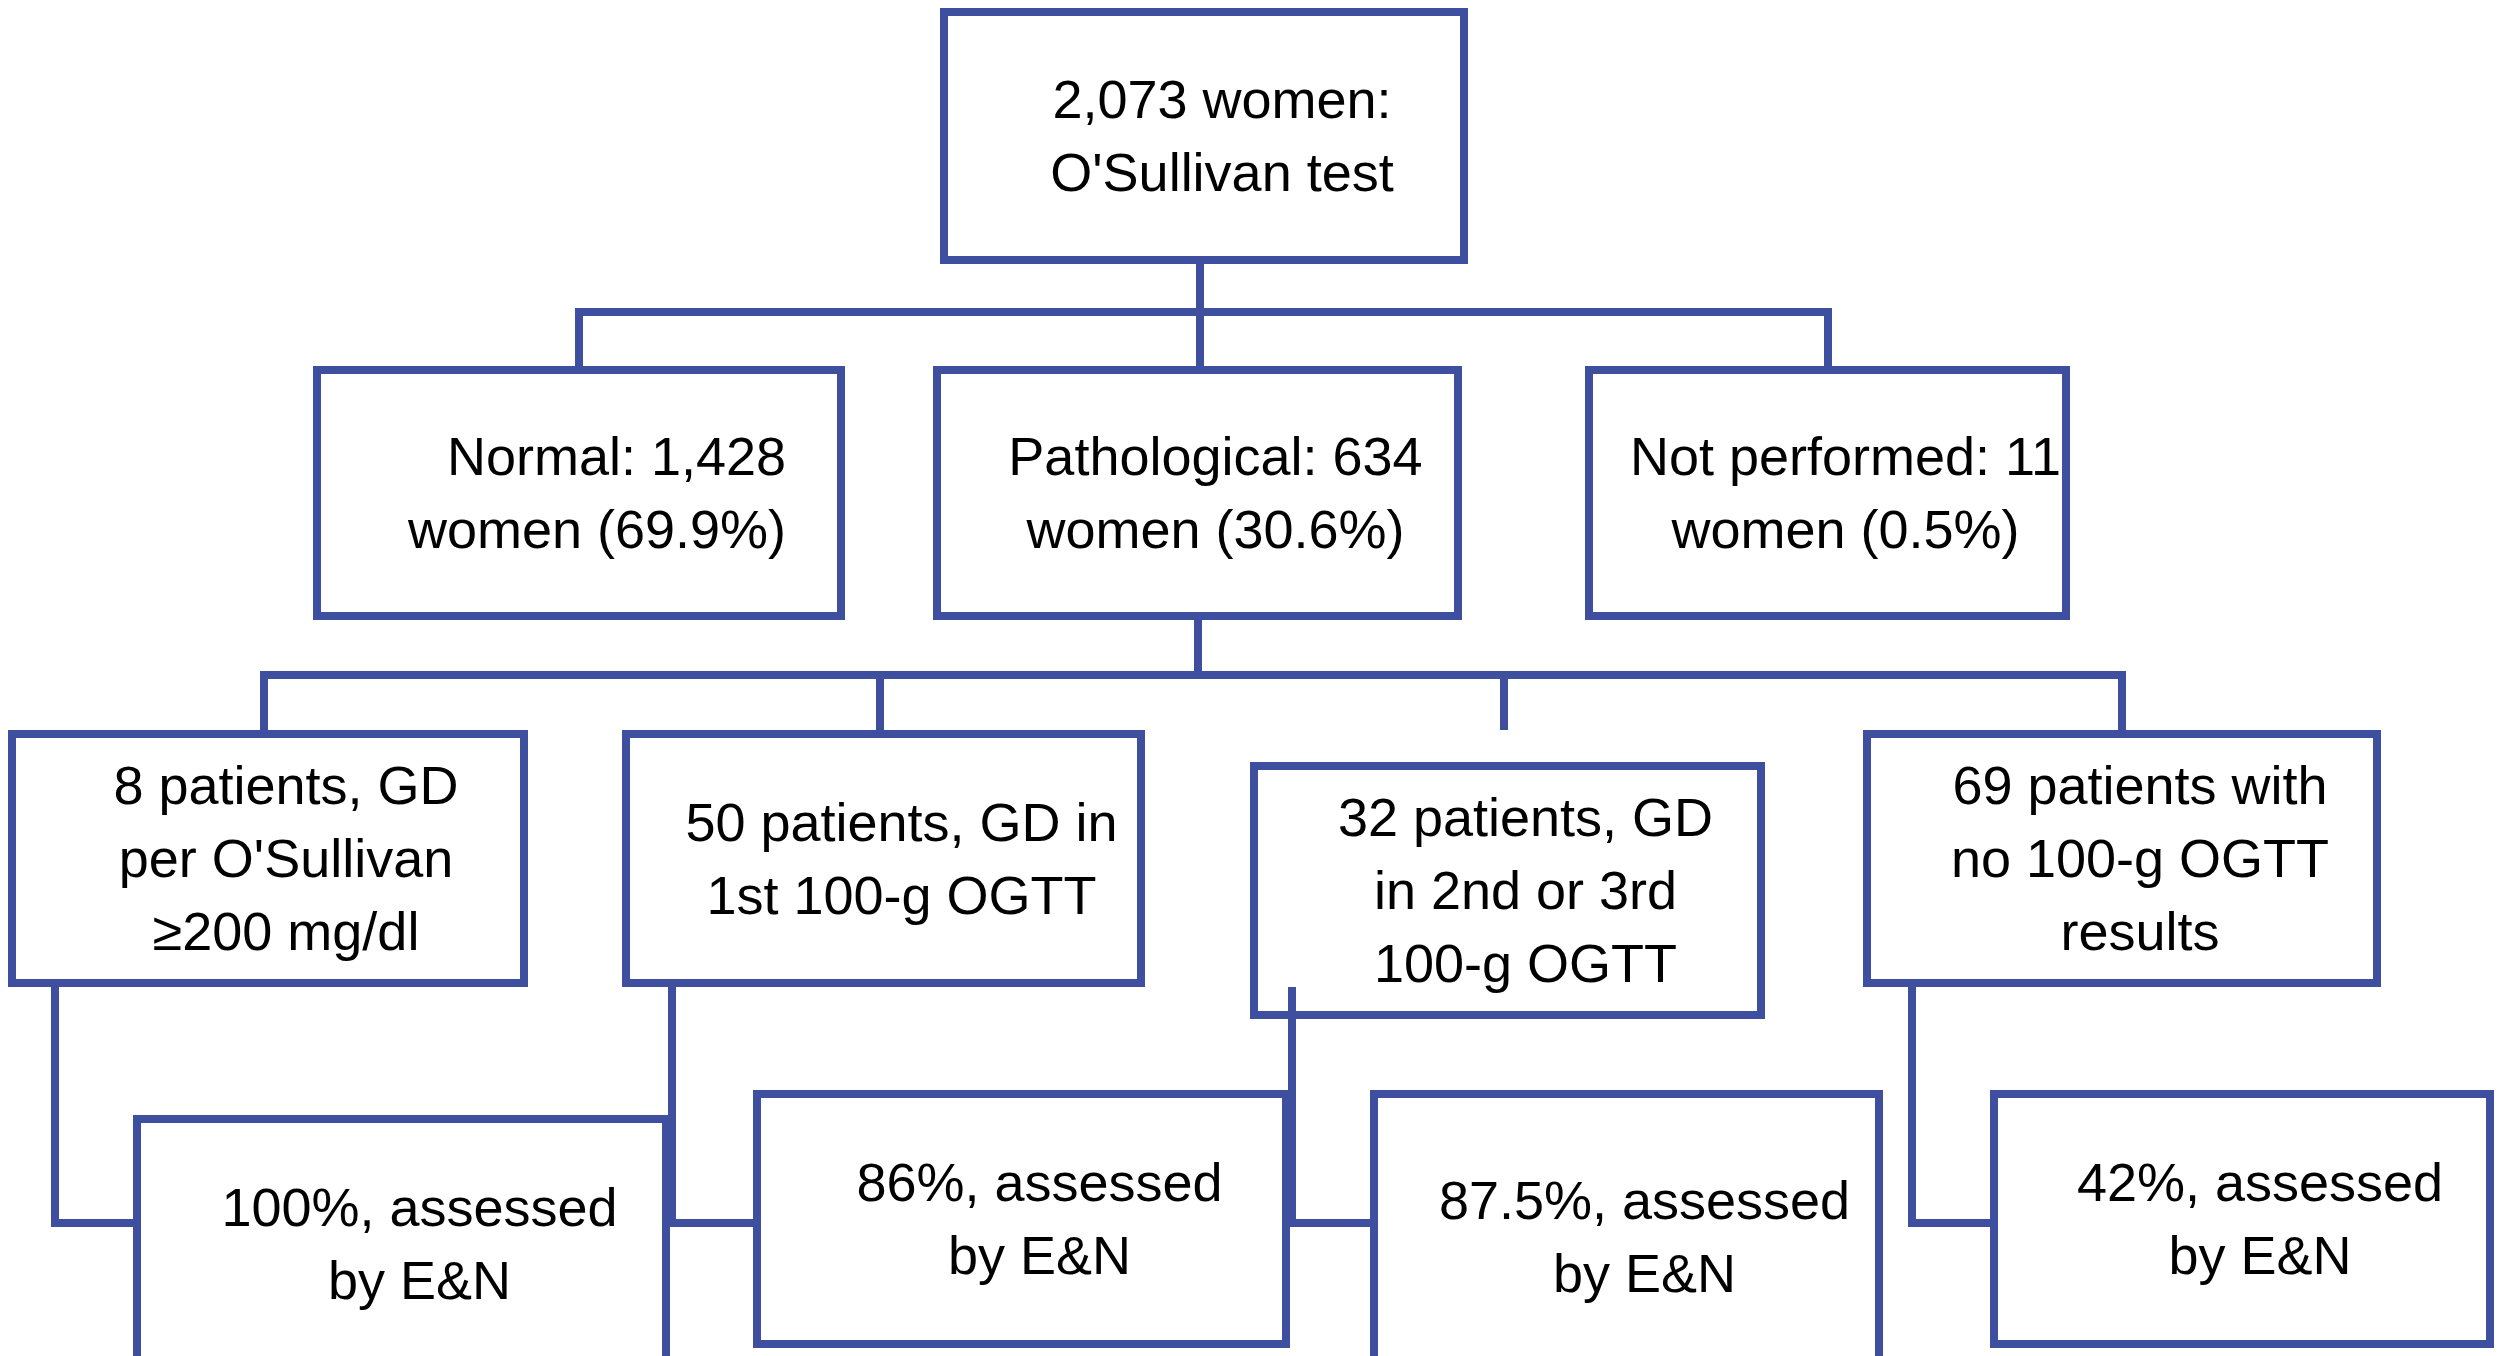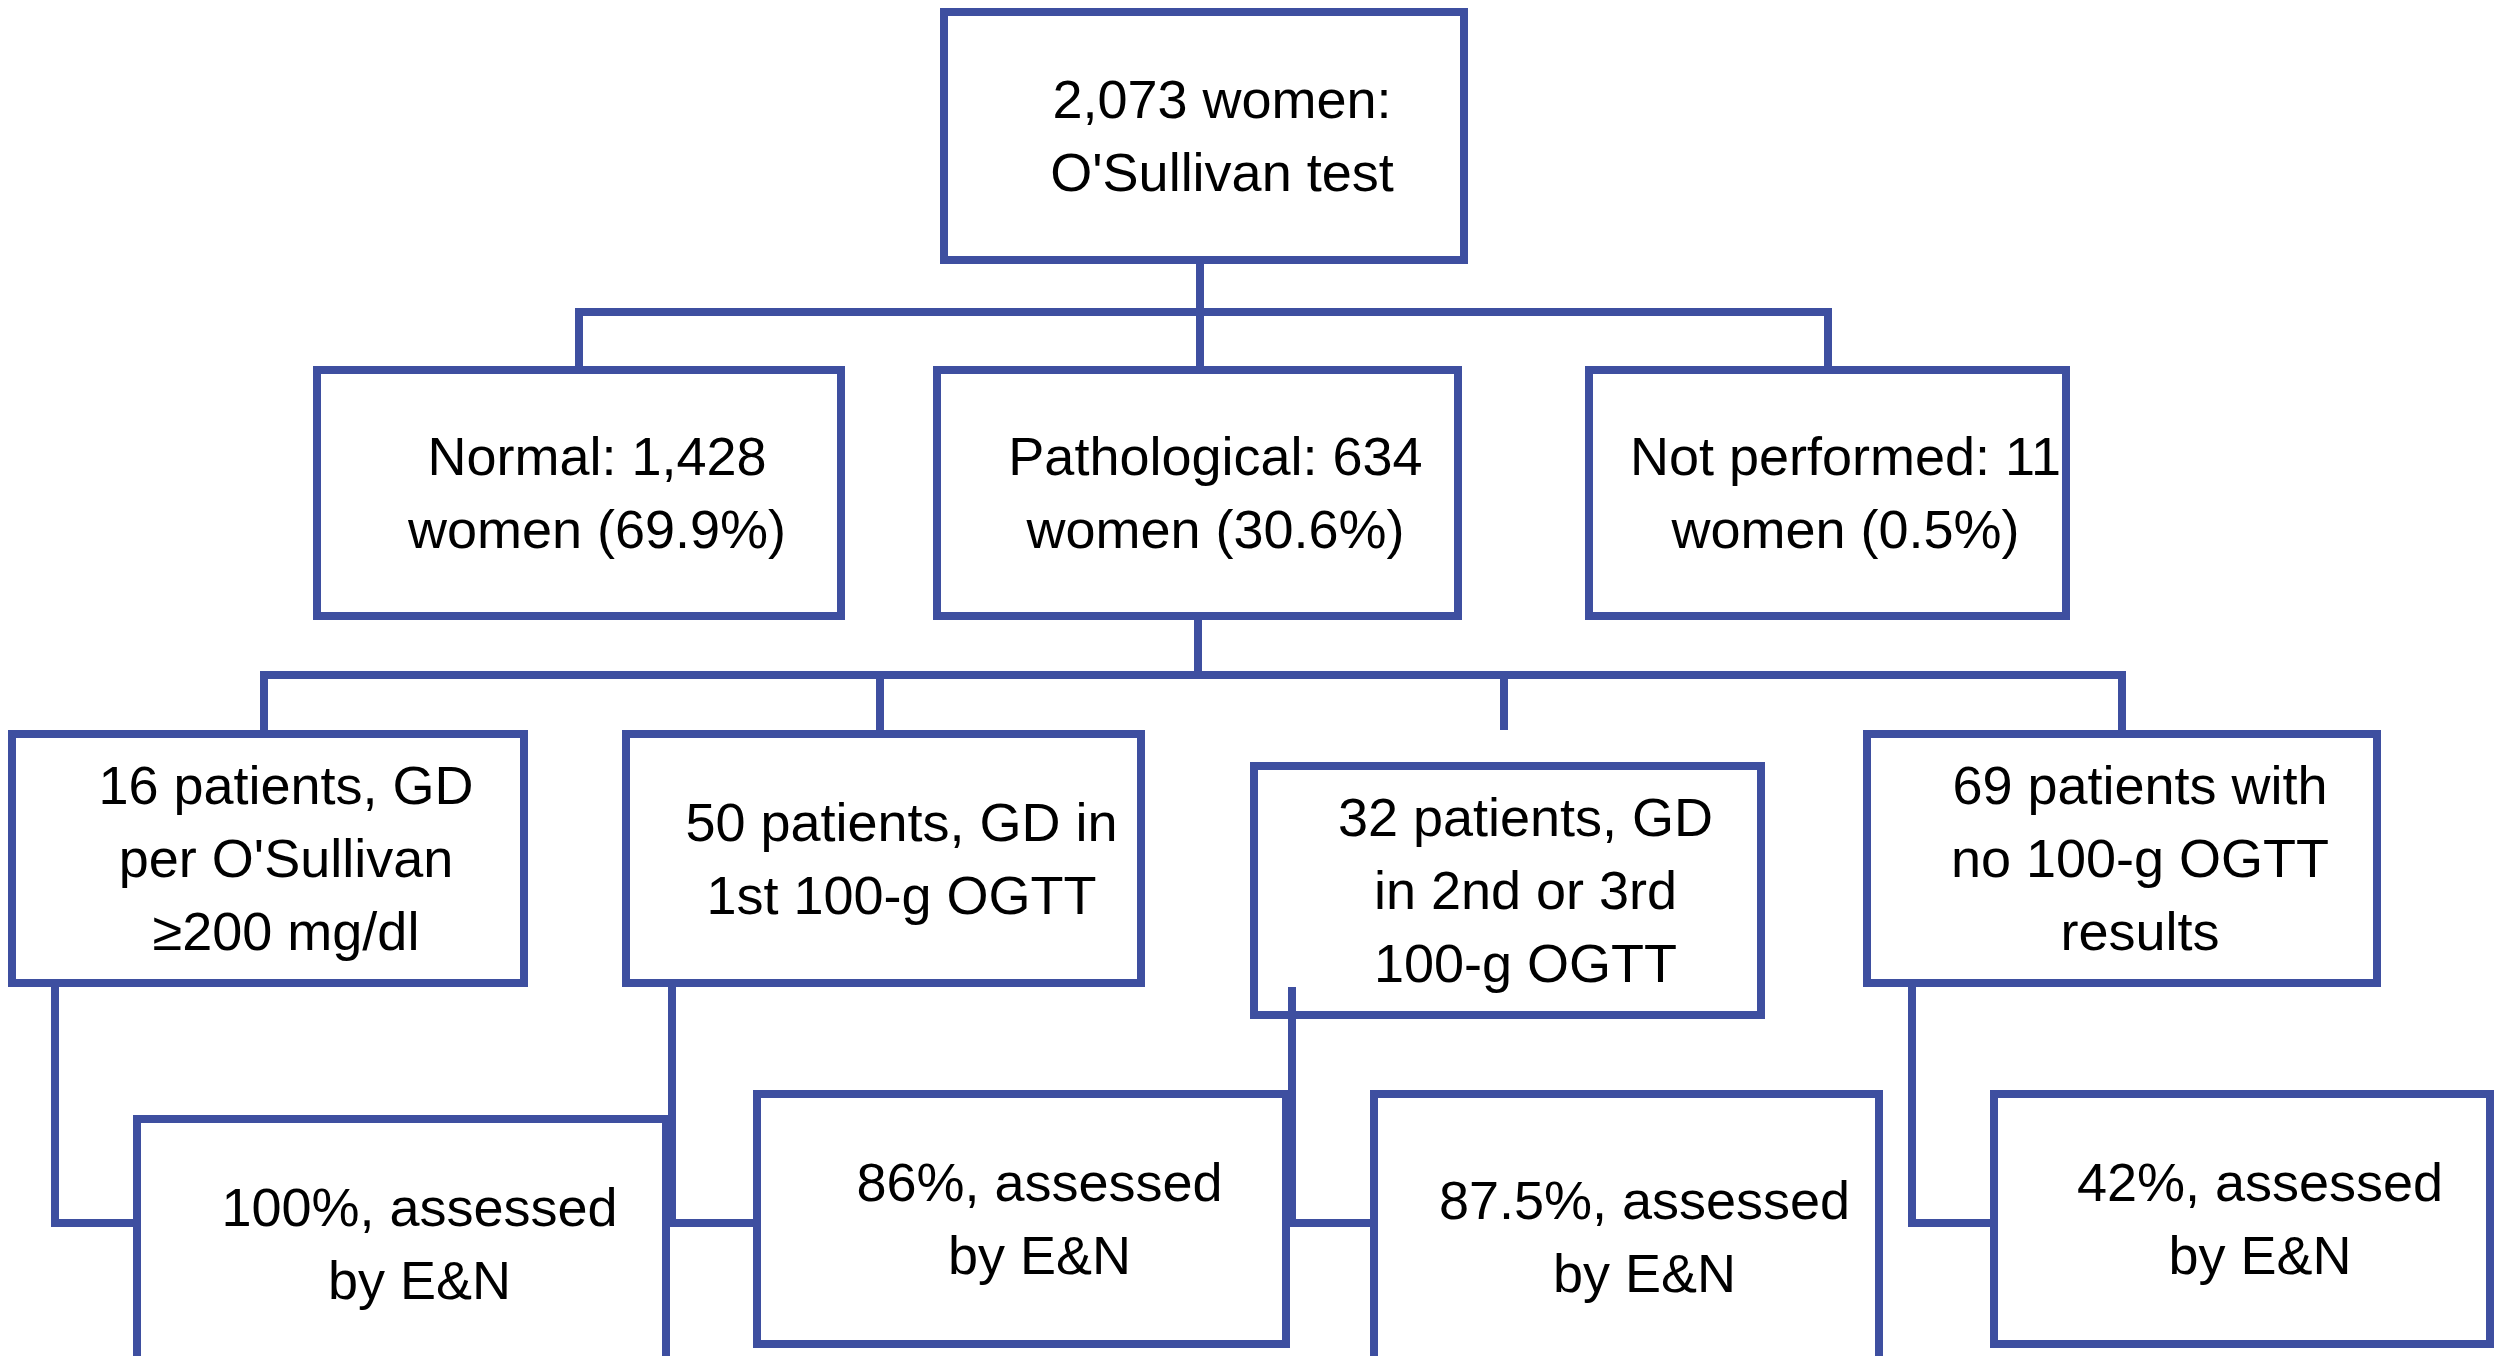--- a/index.html
+++ b/index.html
@@ -41,21 +41,21 @@
       <span class="line">2,073 women:</span>
       <span class="line">O'Sullivan test</span>
     </div>
   </div>
 
   <div class="vline" style="left:1196px; top:260px; height:106px;"></div>
   <div class="hline" style="left:575px; top:308px; width:1257px;"></div>
   <div class="vline" style="left:575px; top:308px; height:58px;"></div>
   <div class="vline" style="left:1824px; top:308px; height:58px;"></div>
 
-  <div class="box" style="left:313px; top:366px; width:532px; height:254px;">
+  <div class="box" style="left:313px; top:366px; width:532px; height:254px;text-align:right;">
     <div>
       <span class="line">Normal: 1,428</span>
       <span class="line">women (69.9%)</span>
     </div>
   </div>
 
   <div class="box" style="left:933px; top:366px; width:529px; height:254px;">
     <div>
       <span class="line">Pathological: 634</span>
       <span class="line">women (30.6%)</span>
@@ -71,21 +71,21 @@
 
   <div class="vline" style="left:1194px; top:620px; height:59px;"></div>
   <div class="hline" style="left:260px; top:671px; width:1866px;"></div>
   <div class="vline" style="left:260px; top:671px; height:59px;"></div>
   <div class="vline" style="left:876px; top:671px; height:59px;"></div>
   <div class="vline" style="left:1500px; top:671px; height:59px;"></div>
   <div class="vline" style="left:2118px; top:671px; height:59px;"></div>
 
   <div class="box" style="left:8px; top:730px; width:520px; height:257px;">
     <div>
-      <span class="line">16 patients, GD</span>
+      <span class="line">8 patients, GD</span>
       <span class="line">per O'Sullivan</span>
       <span class="line">≥200 mg/dl</span>
     </div>
   </div>
 
   <div class="box" style="left:622px; top:730px; width:523px; height:257px;">
     <div>
       <span class="line">50 patients, GD in</span>
       <span class="line">1st 100-g OGTT</span>
     </div>

